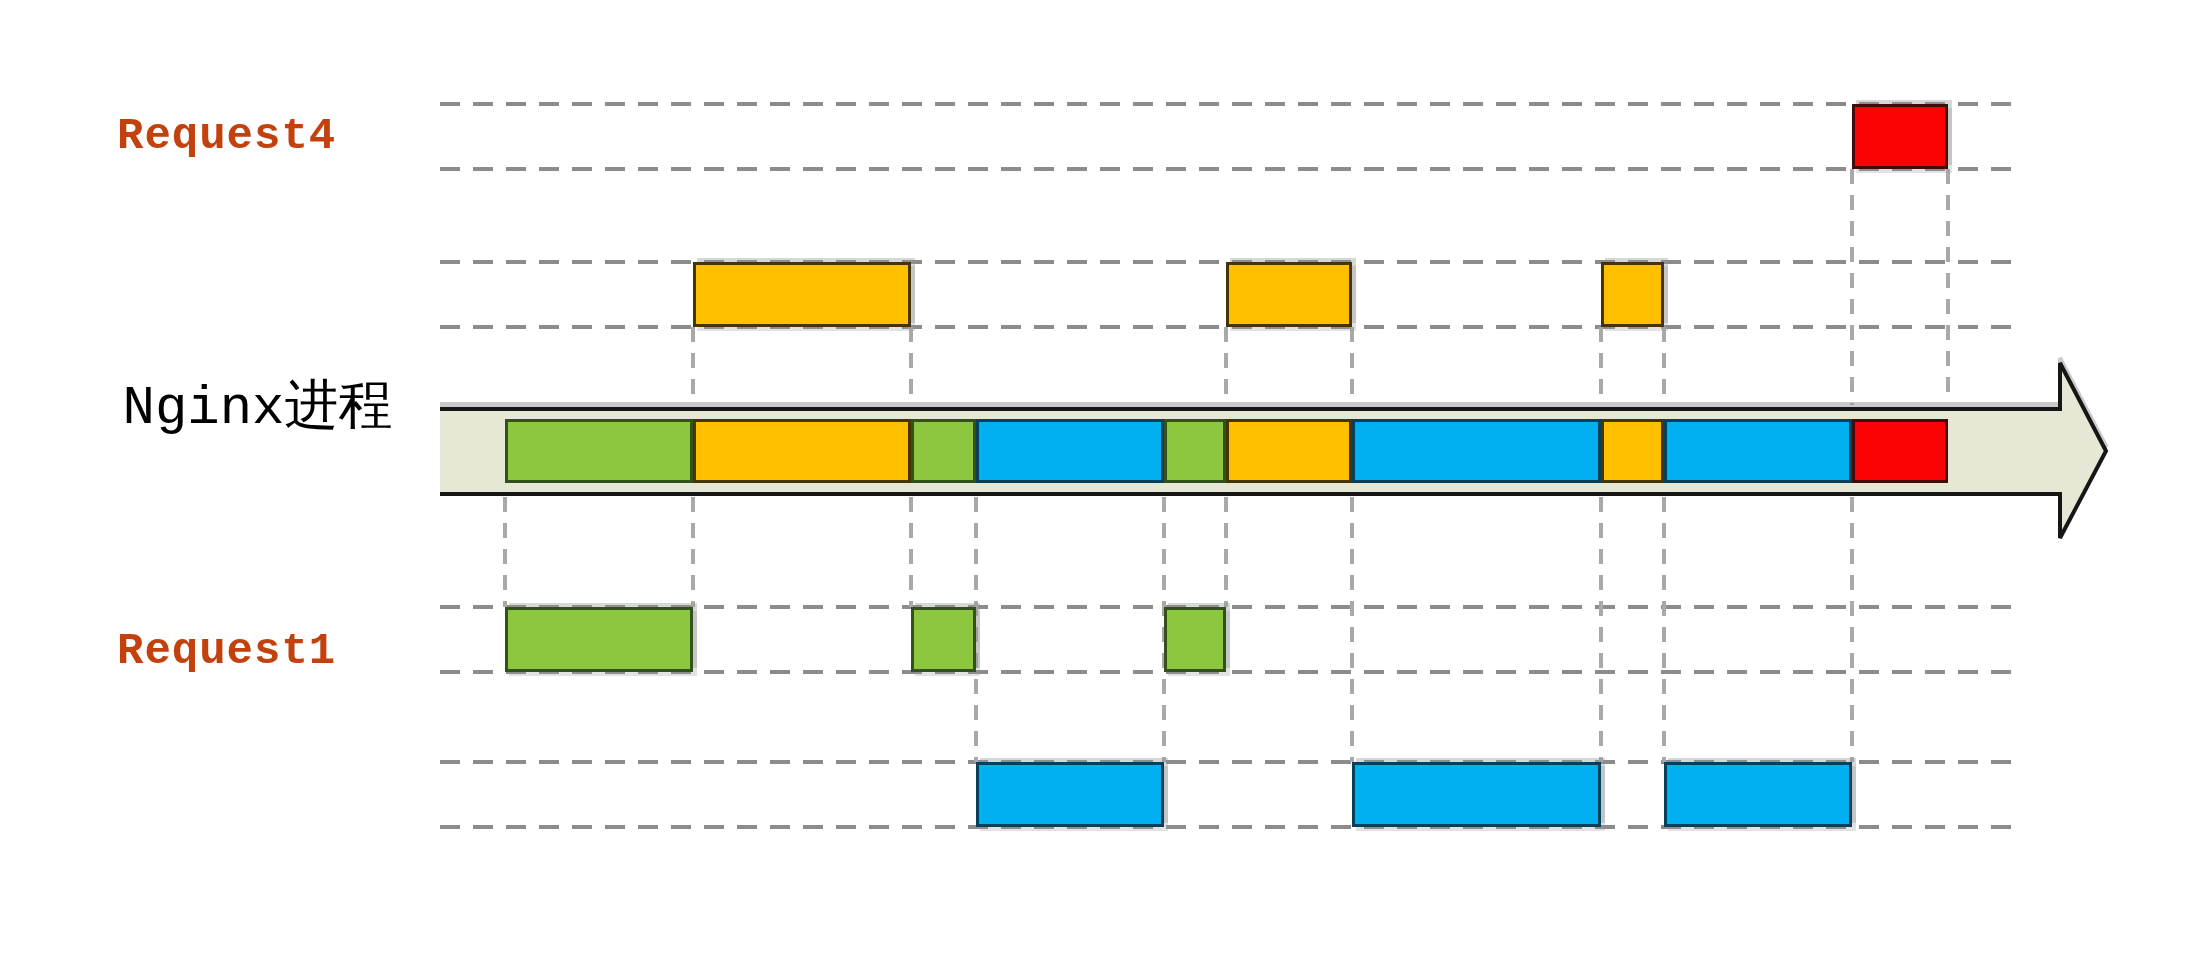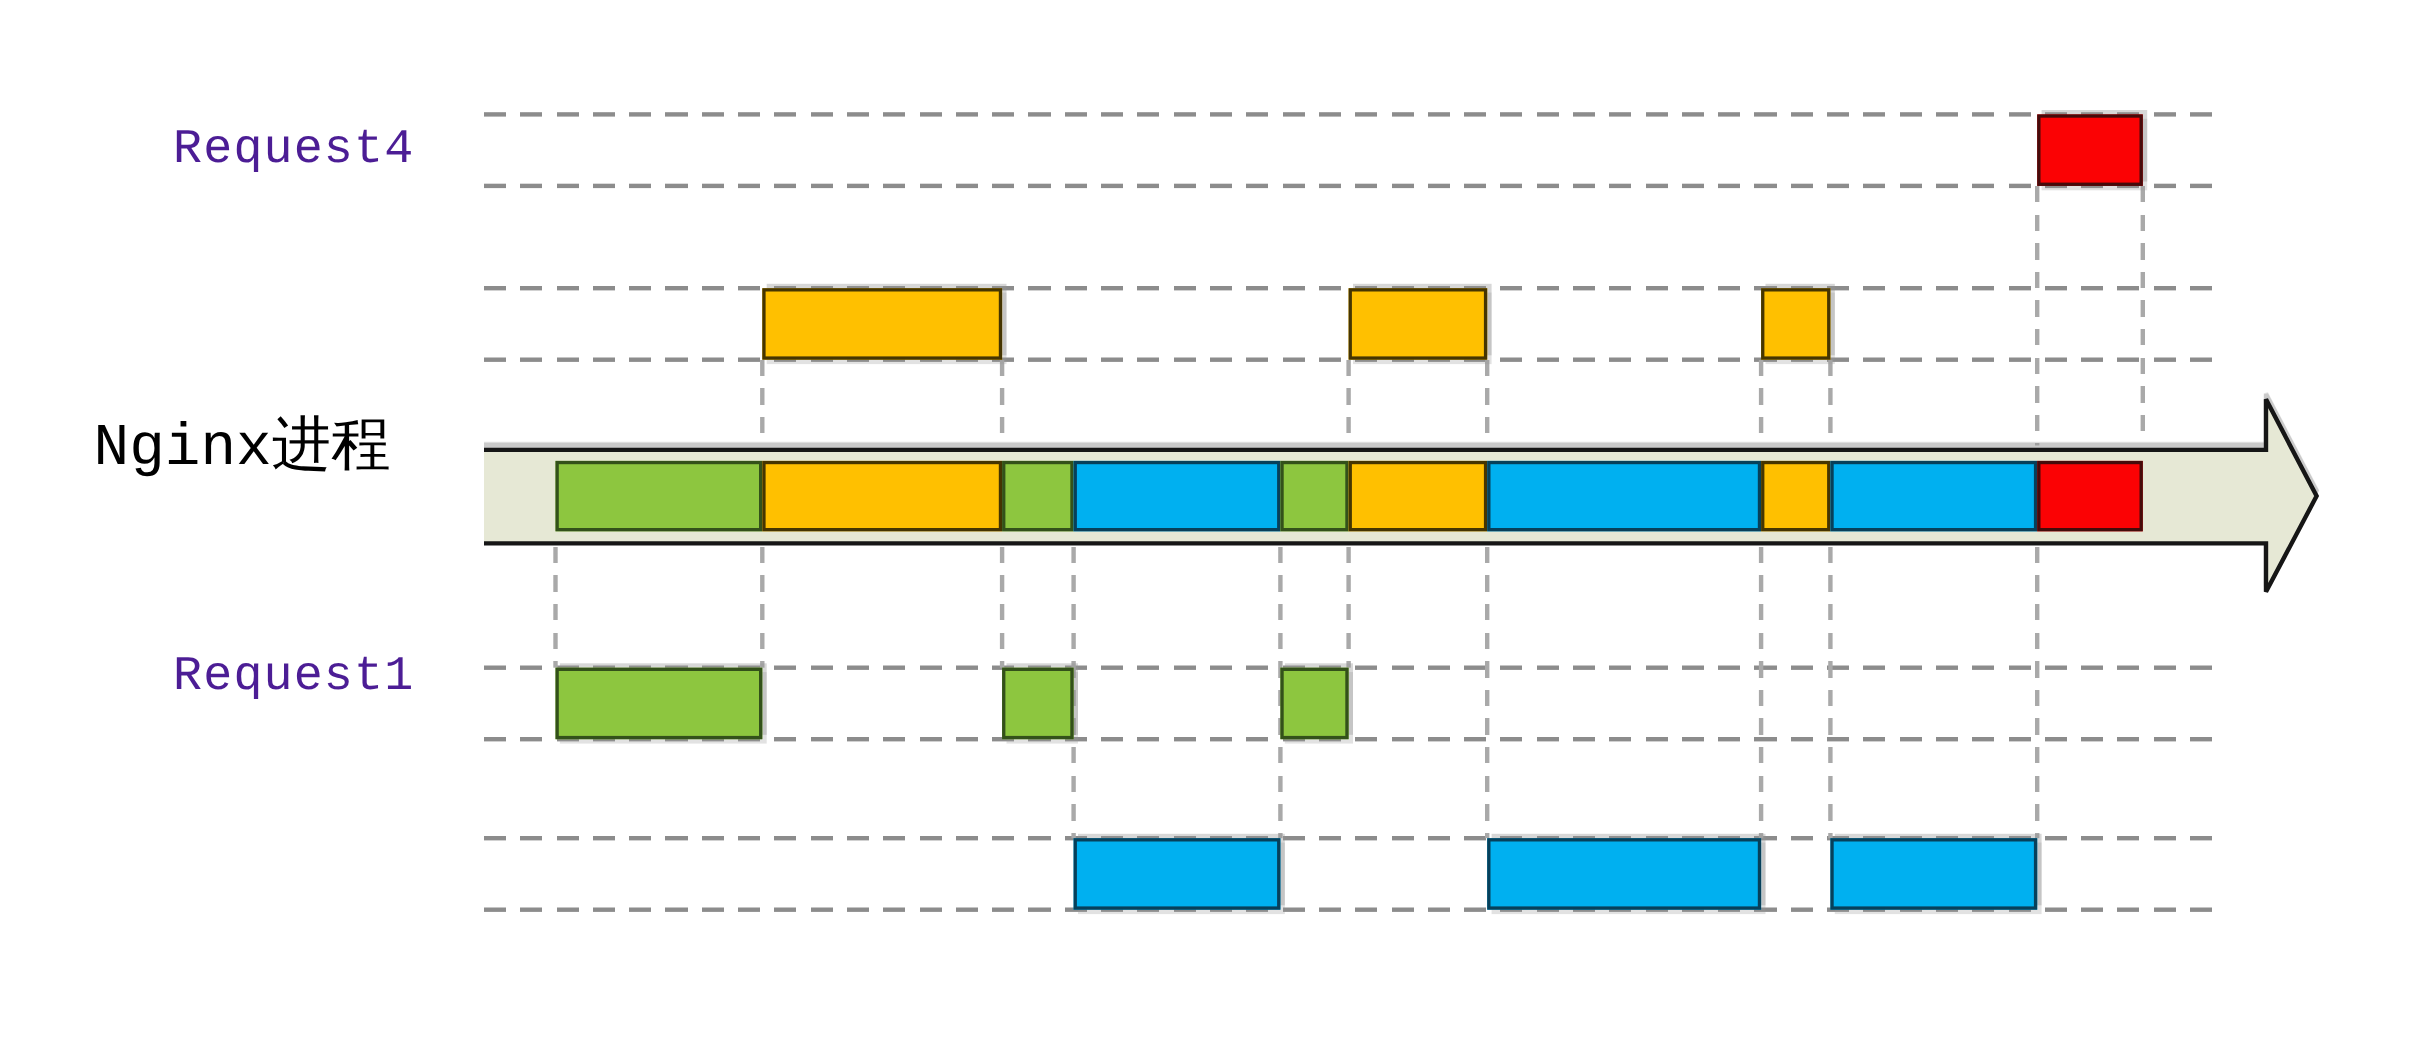--- a/index.html
+++ b/index.html
@@ -22,24 +22,24 @@
   .seg{
     position:absolute;top:419px;height:64px;box-sizing:border-box;
     border:3px solid #000;
   }
   .blk{
     position:absolute;box-sizing:border-box;border:3px solid #000;
     box-shadow:4px -4px 0 rgba(150,150,150,0.38), 4px 4px 0 rgba(150,150,150,0.28);
   }
   .row-label{
     position:absolute;left:117px;width:300px;height:65px;line-height:65px;
-    text-align:center;font-size:44px;color:#4c1d95;letter-spacing:1px;white-space:nowrap;
+    text-align:left;font-size:44px;color:#c2410c;letter-spacing:1px;white-space:nowrap;font-weight:bold;
   }
   .cpu-label{
-    position:absolute;left:85px;top:376px;width:345px;color:#000;white-space:nowrap;
+    position:absolute;left:85px;top:376px;width:345px;text-align:center;color:#000;white-space:nowrap;
   }
   .cpu-label .l1{font-size:54px;line-height:66px;}
   .cpu-label .l2{font-size:50px;line-height:64px;}
 </style>
 </head>
 <body>
 
 <div class="stage">
 
   <div id="layer-grid">
@@ -95,19 +95,19 @@
       <div class="blk" style="left: 1601px; width: 63px; top: 262px; height: 65px; background: rgb(255, 192, 0); border-color: rgb(69, 53, 1);"></div>
       <div class="blk" style="left: 505px; width: 188px; top: 607px; height: 65px; background: rgb(141, 198, 63); border-color: rgb(51, 81, 26);"></div>
       <div class="blk" style="left: 911px; width: 65px; top: 607px; height: 65px; background: rgb(141, 198, 63); border-color: rgb(51, 81, 26);"></div>
       <div class="blk" style="left: 1164px; width: 62px; top: 607px; height: 65px; background: rgb(141, 198, 63); border-color: rgb(51, 81, 26);"></div>
       <div class="blk" style="left: 976px; width: 188px; top: 762px; height: 65px; background: rgb(0, 176, 240); border-color: rgb(7, 64, 90);"></div>
       <div class="blk" style="left: 1352px; width: 249px; top: 762px; height: 65px; background: rgb(0, 176, 240); border-color: rgb(7, 64, 90);"></div>
       <div class="blk" style="left: 1664px; width: 188px; top: 762px; height: 65px; background: rgb(0, 176, 240); border-color: rgb(7, 64, 90);"></div>
     </div>
 
   <div class="row-label" style="top:104px">Request4</div>
-  <div class="row-label" style="top:583px">Request1</div>
+  <div class="row-label" style="top:619px">Request1</div>
 
   <div class="cpu-label">
     <div class="l1">Nginx进程</div>
   </div>
 
 </div>
 
 </body></html>

